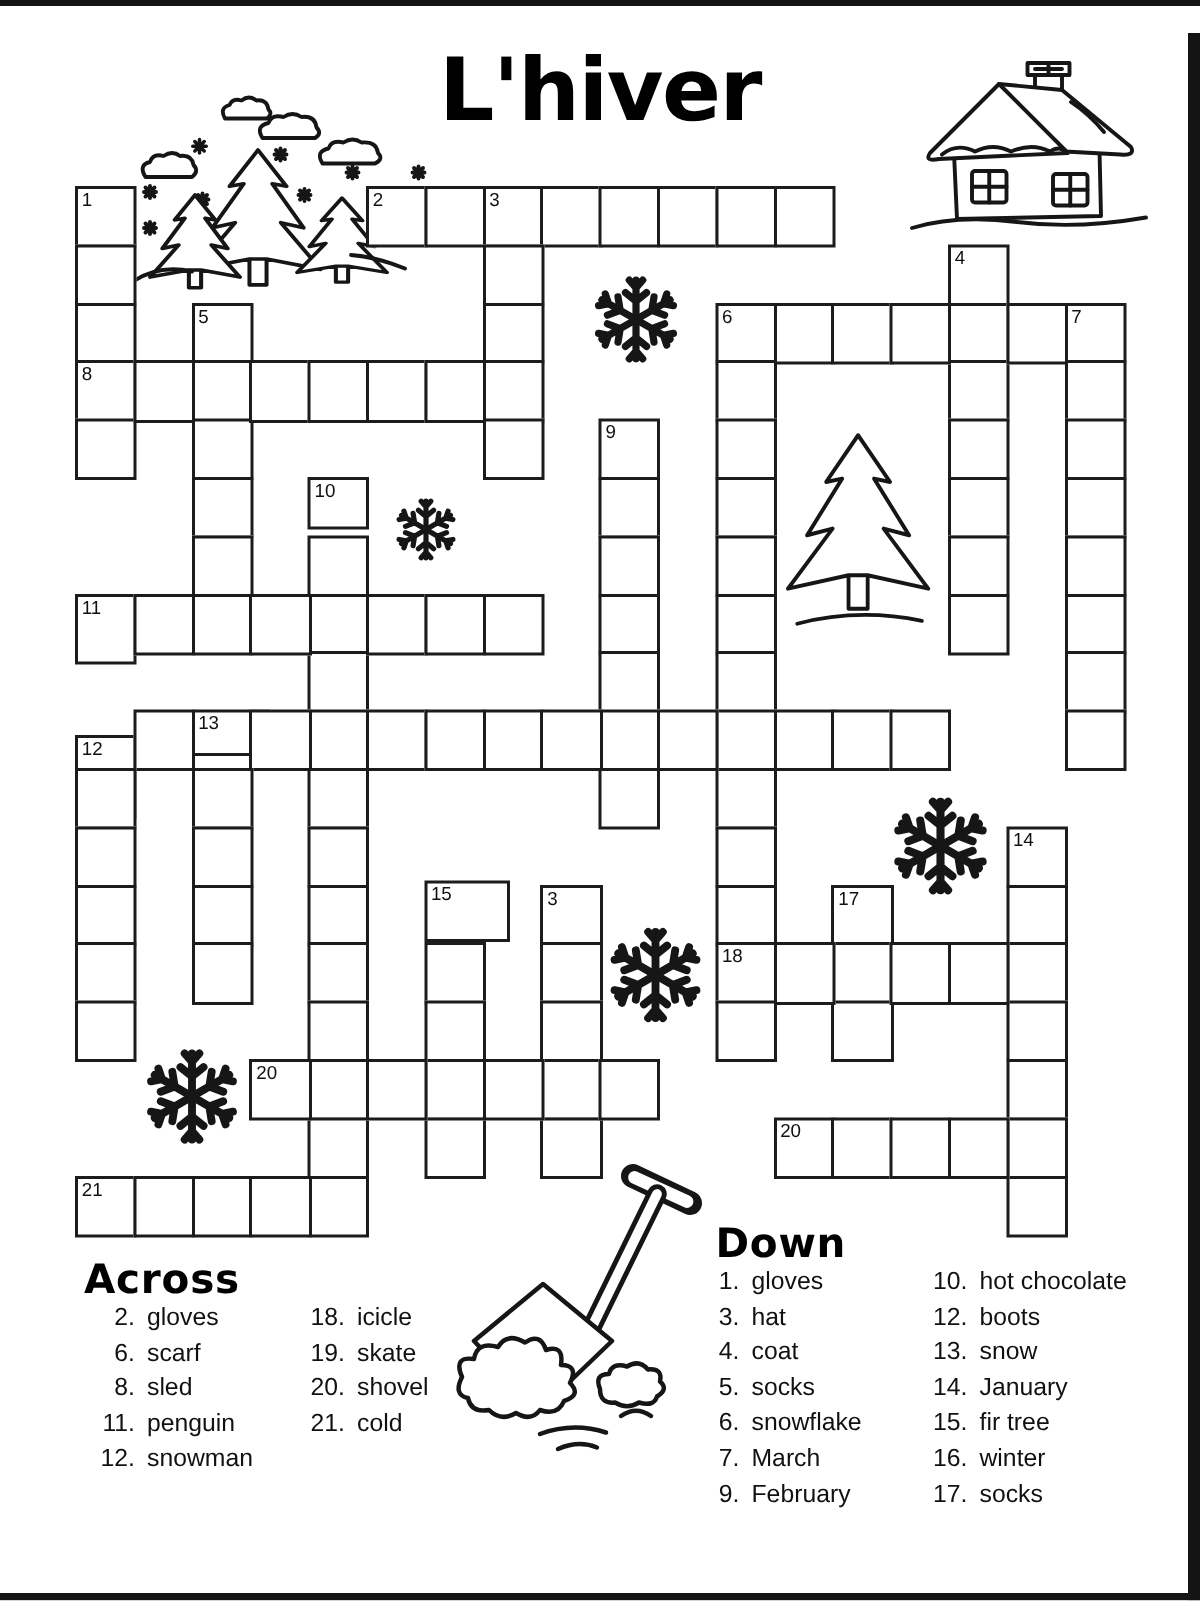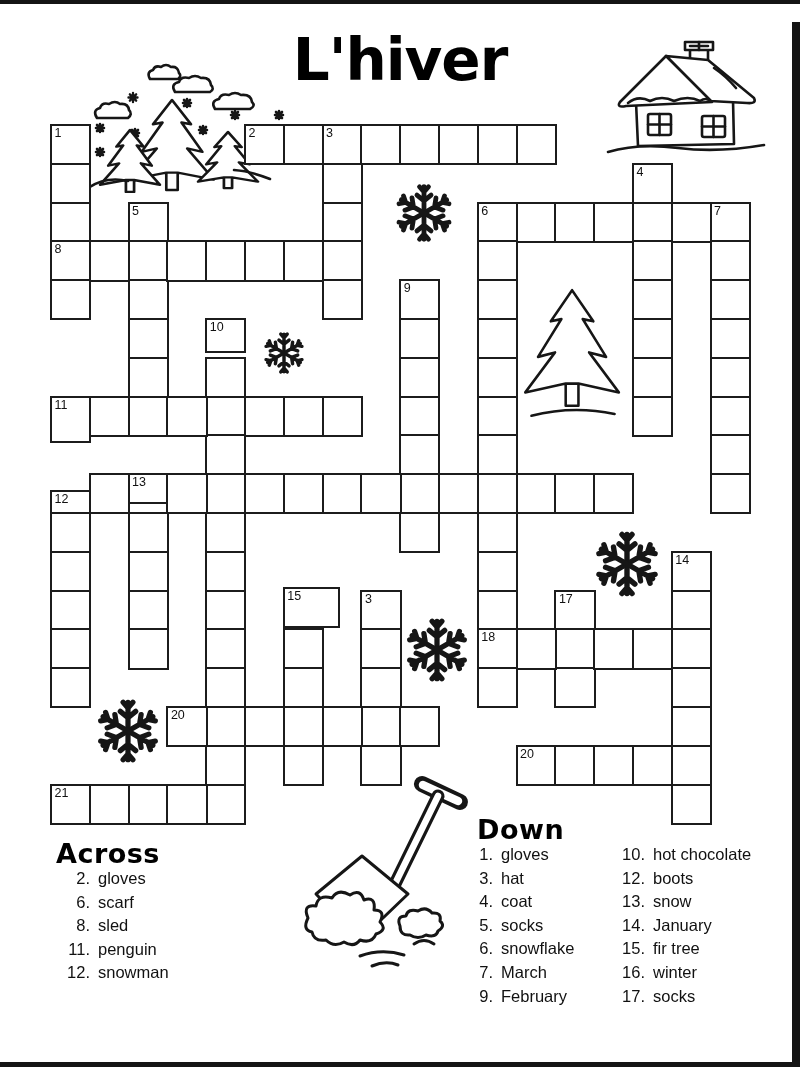--- a/index.html
+++ b/index.html
@@ -338,20 +338,38 @@
       </div>
       <div class="clue">
         <span class="cn">11.</span>
         <span class="ct">penguin</span>
       </div>
       <div class="clue">
         <span class="cn">12.</span>
         <span class="ct">snowman</span>
       </div>
     </div>
+  <div id="across-c2" class="clue-col acol2" style="left:197px;top:867px">
+      <div class="clue">
+        <span class="cn">18.</span>
+        <span class="ct">icicle</span>
+      </div>
+      <div class="clue">
+        <span class="cn">19.</span>
+        <span class="ct">skate</span>
+      </div>
+      <div class="clue">
+        <span class="cn">20.</span>
+        <span class="ct">shovel</span>
+      </div>
+      <div class="clue">
+        <span class="cn">21.</span>
+        <span class="ct">cold</span>
+      </div>
+    </div>
 
   <div class="sec-h" style="left:477px;top:814px">Down</div>
   <div id="down-c1" class="clue-col dcol1" style="left:468px;top:843px">
       <div class="clue">
         <span class="cn">1.</span>
         <span class="ct">gloves</span>
       </div>
       <div class="clue">
         <span class="cn">3.</span>
         <span class="ct">hat</span>

